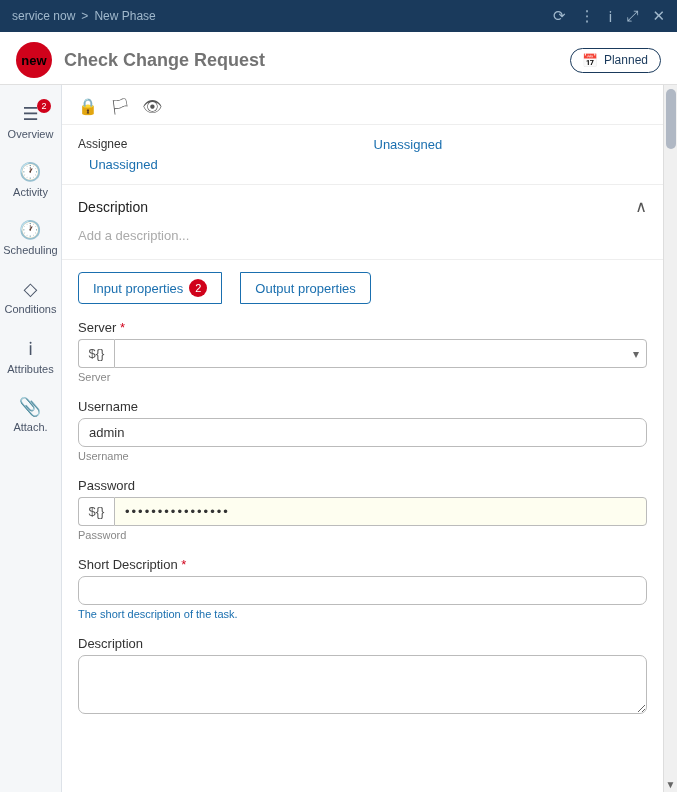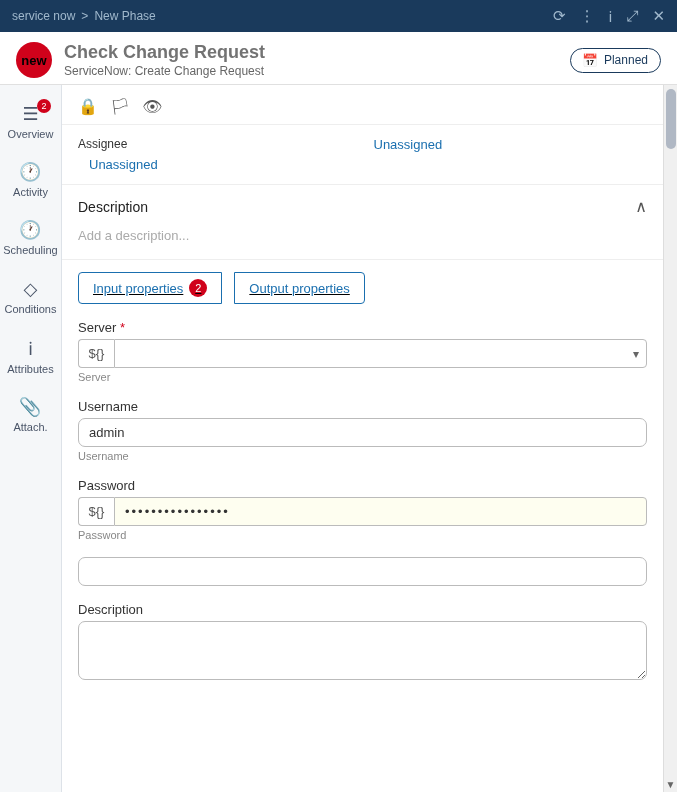--- a/index.html
+++ b/index.html
@@ -166,21 +166,21 @@
     .collapse-btn { font-size: 16px; color: #555; cursor: pointer; }
     .description-input {
       color: #aaa;
       font-size: 13px;
       padding: 4px 0;
       cursor: text;
     }
 
     
     .properties-section { padding: 12px 16px; }
-    .tabs-row { display: flex; gap: 12px; margin-bottom: 16px; text-decoration: underline; }
+    .tabs-row { display: flex; gap: 18px; margin-bottom: 16px; }
     .tab-btn {
       padding: 6px 14px;
       border: 1px solid #1a6faf;
       background: #fff;
       color: #1a6faf;
       font-size: 13px;
       cursor: pointer;
       border-radius: 0;
       display: flex;
       align-items: center;
@@ -298,21 +298,20 @@
     <span>⤢</span>
     <span>✕</span>
   </div>
 </div>
 
 <div class="header">
   <div class="header-left">
     <div class="logo-badge">new</div>
     <div>
       <div class="header-title">Check Change Request</div>
-      <div class="header-subtitle">ServiceNow: Create Change Request</div>
     </div>
   </div>
   <div class="planned-badge">
     <span class="cal-icon">📅</span>
     <span>Planned</span>
   </div>
 </div>
 
 <div class="main-layout">
 
@@ -411,21 +410,25 @@
         <div class="field-row password-row">
           <div class="var-btn">
             <span>${}</span>
           </div>
           <input class="password-input" type="password" value="passwordpassword" style="">
         </div>
         <div class="field-hint">Password</div>
       </div>
 
       <div class="form-field">
+        <div class="field-label">
+          <span>Short Description</span><span class="required"> *</span>
+        </div>
         <input class="plain-input" type="text" value="" style="">
+        <div class="field-hint blue">The short description of the task.</div>
       </div>
 
       <div class="form-field">
         <div class="field-label">Description</div>
         <textarea class="plain-input" rows="3" style="resize: vertical; min-height: 50px;"></textarea>
       </div>
 
     </div>
   </div>
 

